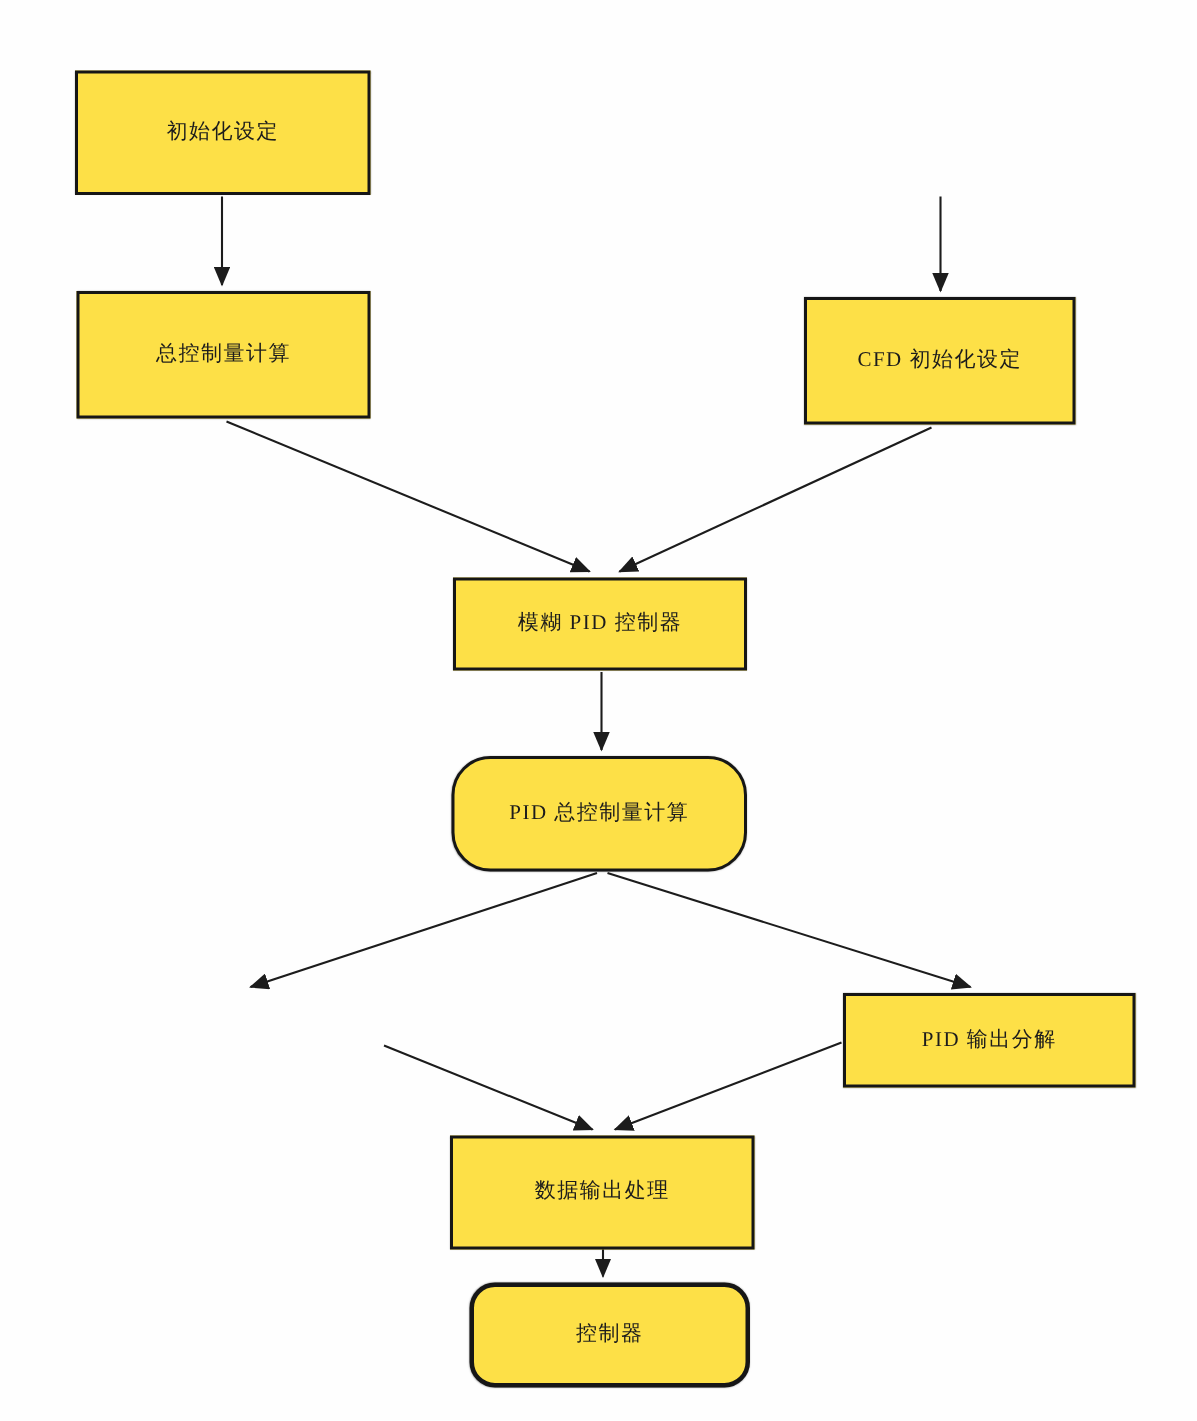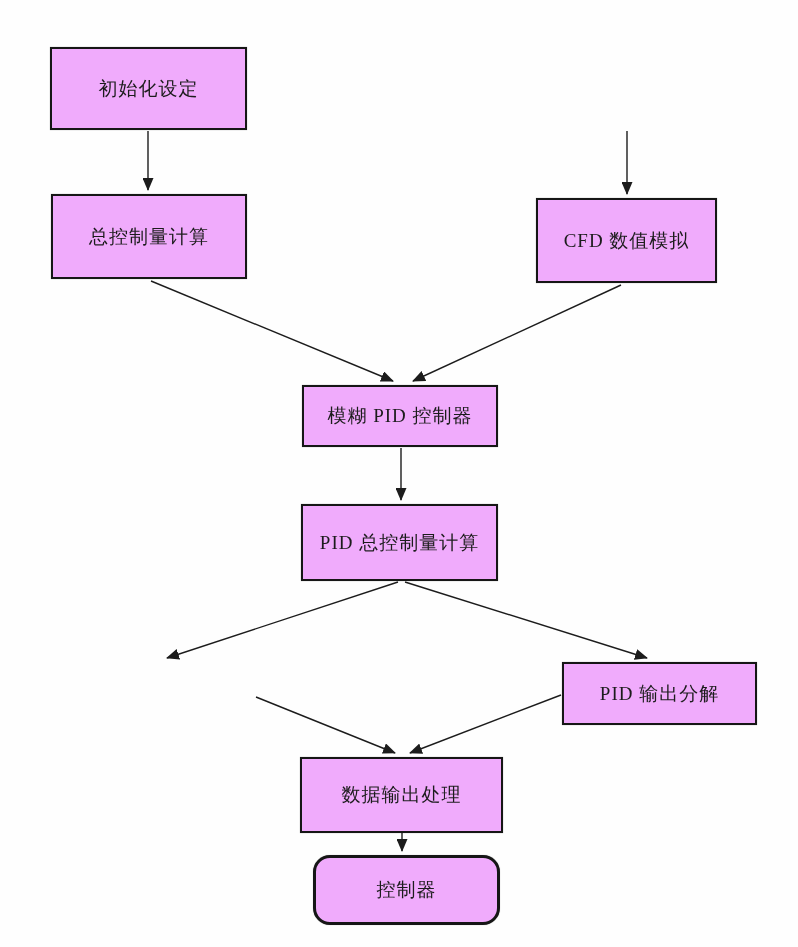--- a/index.html
+++ b/index.html
@@ -20,41 +20,41 @@
     left: 0;
     top: 0;
     width: 798px;
     height: 947px;
     z-index: 1;
   }
   .node {
     position: absolute;
     box-sizing: border-box;
     border: 2px solid #161616;
-    background: #f0abfc;
+    background: #fde047;
     display: flex;
     align-items: center;
     justify-content: center;
     text-align: center;
     color: #1c1c1c;
-    font-size: 19px;
+    font-size: 14px;
     letter-spacing: 1px;
     line-height: 1.55;
     z-index: 2;
     box-shadow: 0 0 1px rgba(0,0,0,0.35);
   }
   .node .label {
     padding: 2px 12px;
   }
   #n-init       { left: 50px;  top: 47px;  width: 197px; height: 83px; }
   #n-collect    { left: 528px; top: 49px;  width: 199px; height: 81px; }
   #n-target     { left: 51px;  top: 194px; width: 196px; height: 85px; }
   #n-cfd        { left: 536px; top: 198px; width: 181px; height: 85px; }
   #n-fuzzy      { left: 302px; top: 385px; width: 196px; height: 62px; text-align: center; }
-  #n-total      { left: 301px; top: 504px; width: 197px; height: 77px; }
+  #n-total      { left: 301px; top: 504px; width: 197px; height: 77px; border-radius: 26px; }
   #n-priority   { left: 57px;  top: 662px; width: 198px; height: 68px; }
   #n-decomp     { left: 562px; top: 662px; width: 195px; height: 63px; text-align: center; }
   #n-dataout    { left: 300px; top: 757px; width: 203px; height: 76px; }
   #n-controller { left: 313px; top: 855px; width: 187px; height: 70px;
                   border-radius: 17px; border-width: 3px; }
 </style>
 </head>
 <body>
 
 <div class="canvas">
@@ -82,21 +82,21 @@
   <div class="node" id="n-init">
     <span class="label">初始化设定</span>
   </div>
 
 
   <div class="node" id="n-target">
     <span class="label">总控制量计算</span>
   </div>
 
   <div class="node" id="n-cfd">
-    <span class="label">CFD 数值模拟</span>
+    <span class="label">CFD 初始化设定</span>
   </div>
 
   <div class="node" id="n-fuzzy">
     <span class="label">模糊 PID 控制器</span>
   </div>
 
   <div class="node" id="n-total">
     <span class="label">PID 总控制量计算</span>
   </div>
 

